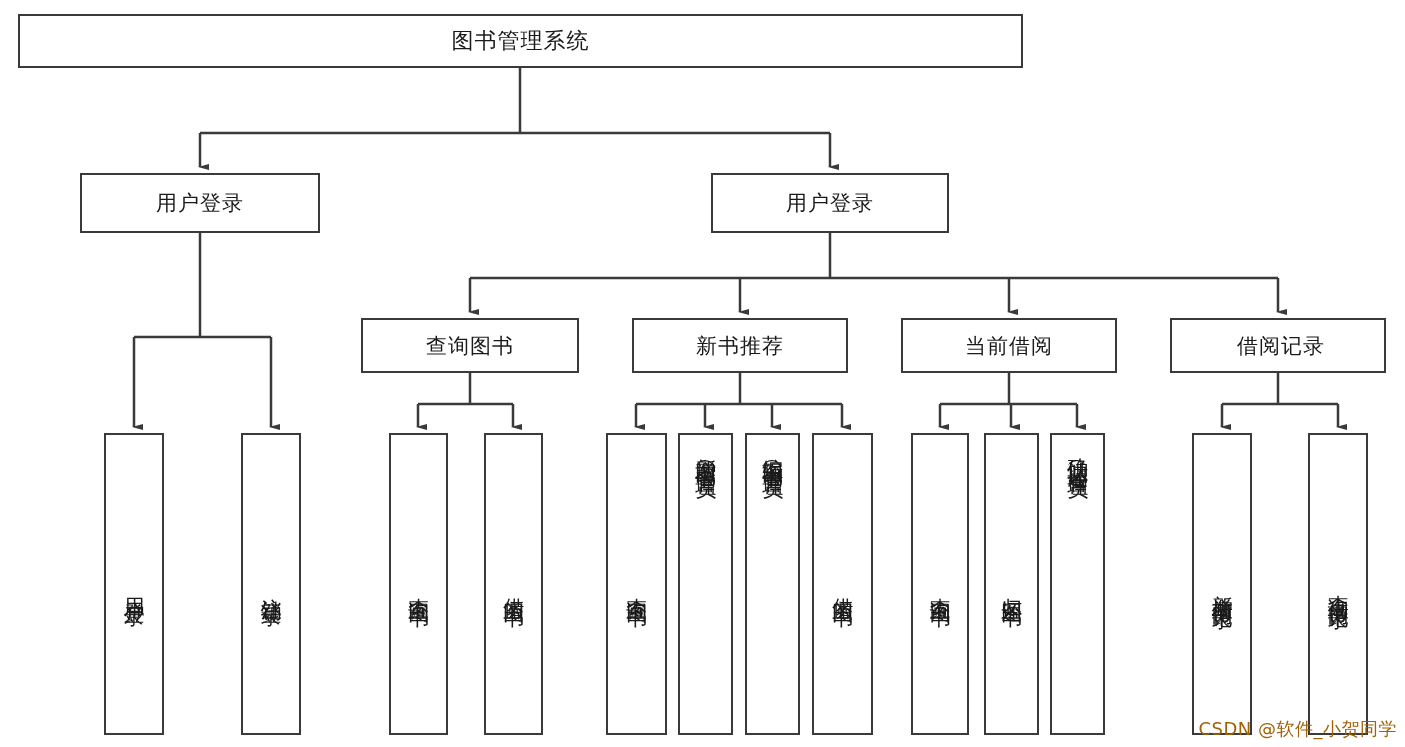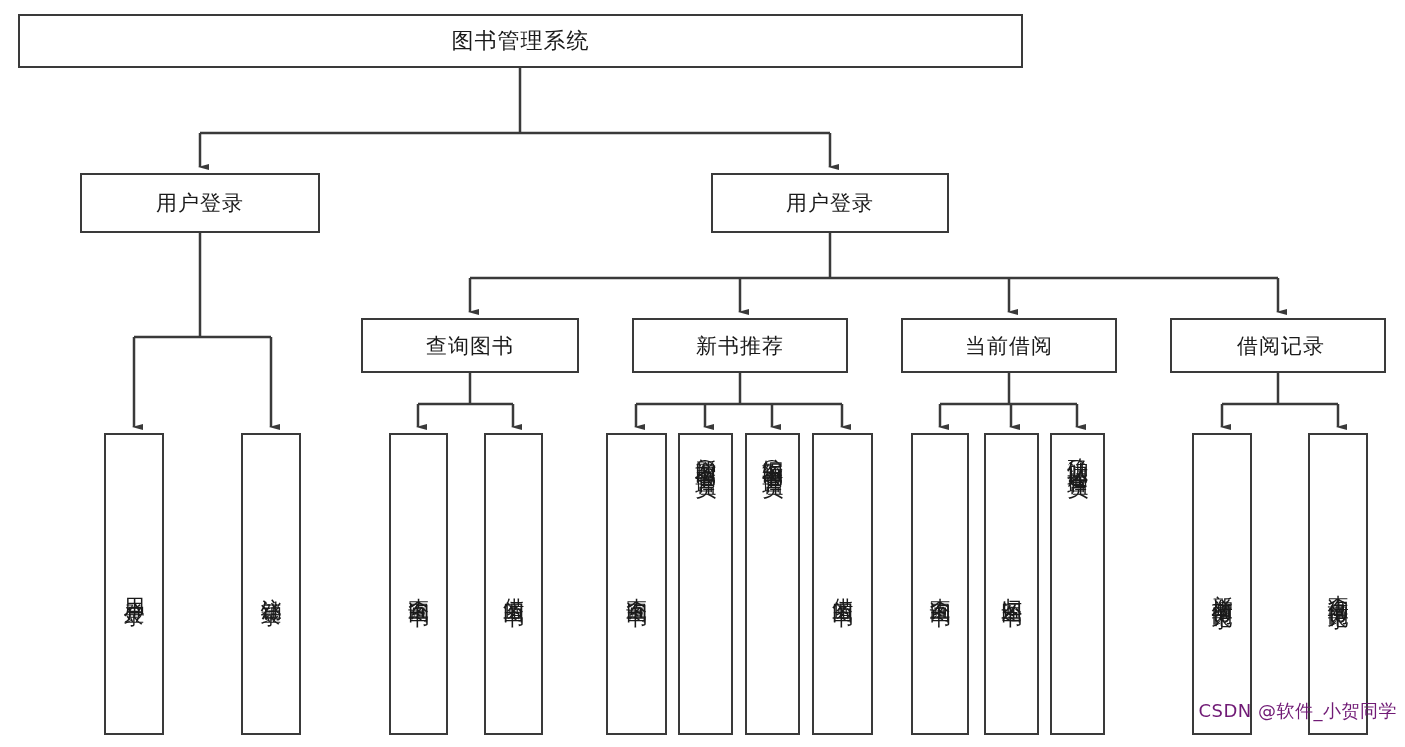--- a/index.html
+++ b/index.html
@@ -56,23 +56,23 @@
     white-space: nowrap;
     color: #1a1a1a;
   }
   .vlabel.centered {
     margin-top: auto;
     margin-bottom: auto;
   }
   .watermark {
     position: absolute;
     right: 8px;
-    bottom: 24px;
+    bottom: 6px;
     font-size: 18px;
-    color: #701a75;
+    color: #a16207;
     letter-spacing: 0.5px;
     white-space: nowrap;
   }
 </style>
 </head>
 <body>
 
 <div id="canvas">
 
   <svg class="links" viewBox="0 0 1405 747">

